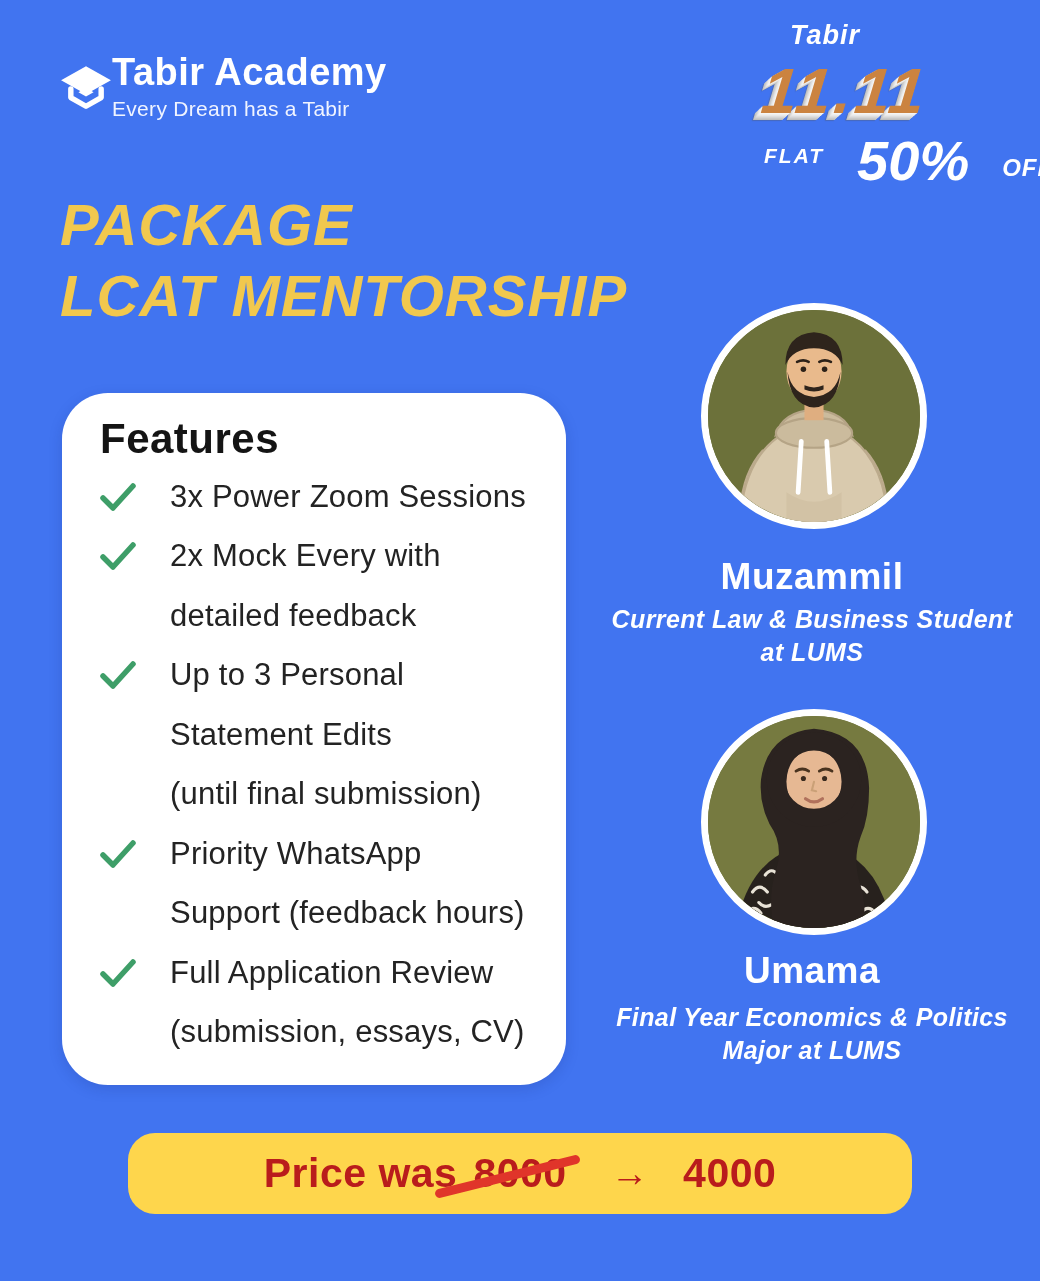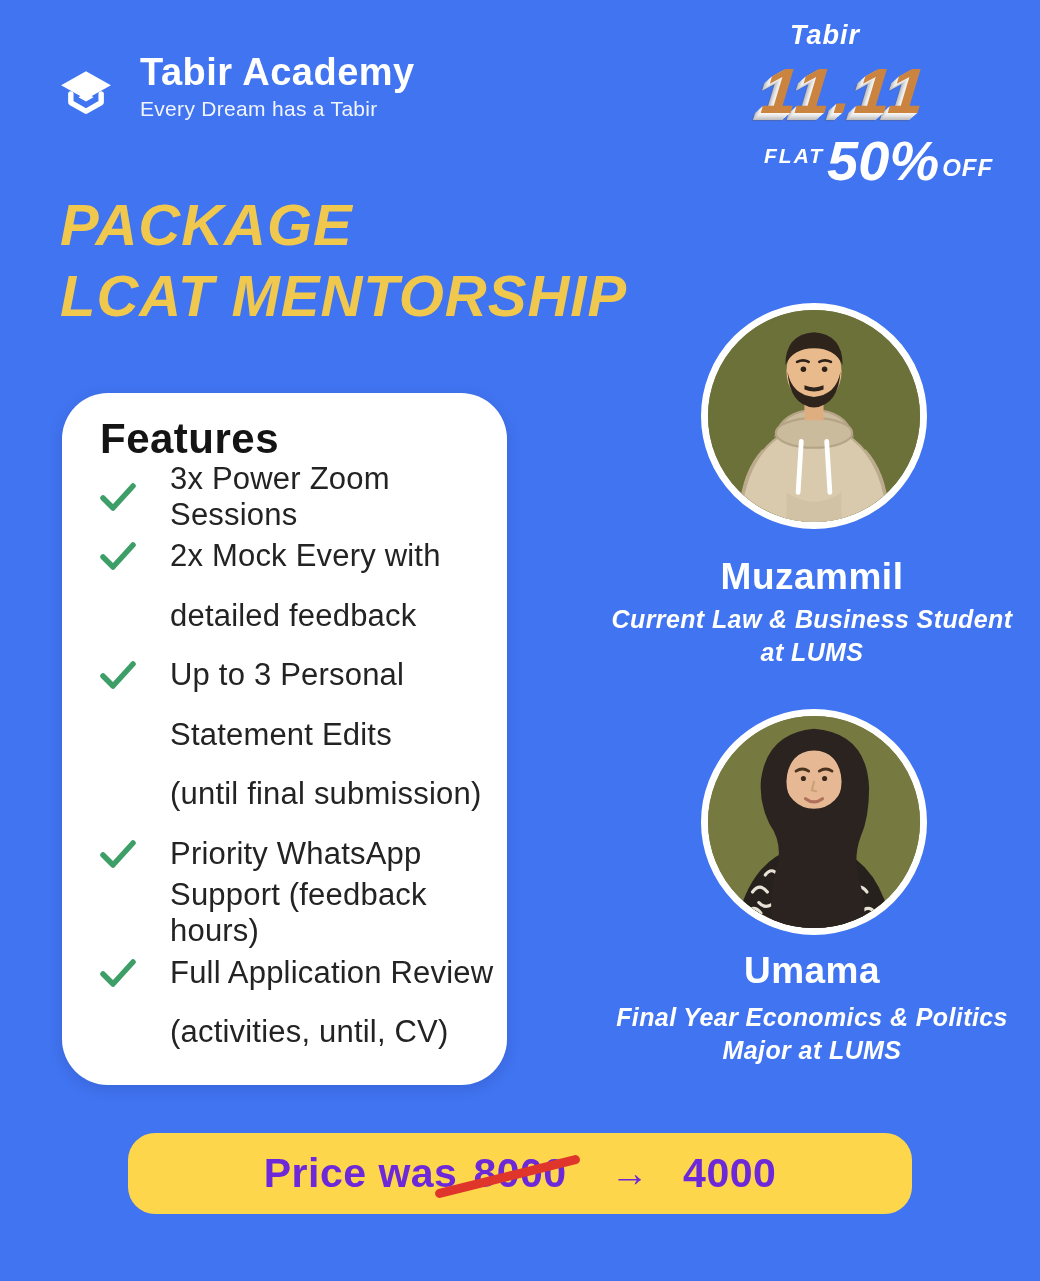--- a/index.html
+++ b/index.html
@@ -3,44 +3,44 @@
 <meta charset="utf-8">
 <style>
   html,body{margin:0;padding:0;background:#2b2b2b;}
   .poster{
     position:relative;width:1040px;height:1281px;overflow:hidden;
     background:#4174F0;
     font-family:"Liberation Sans",sans-serif;
     -webkit-font-smoothing:antialiased;
   }
   
-  .logo-row{position:absolute;left:60px;top:52px;display:flex;align-items:flex-end;gap:28px;}
+  .logo-row{position:absolute;left:60px;top:52px;display:flex;align-items:center;gap:0;}
   .logo-icon{width:52px;height:52px;margin-top:8px;flex:0 0 auto;}
   .brand-name{font-size:38px;font-weight:800;color:#ffffff;line-height:1.1;letter-spacing:0.5px;}
   .brand-tagline{font-size:21px;font-weight:400;color:#f0f4ff;margin-top:3px;letter-spacing:0.3px;}
   
   .sale{position:absolute;left:762px;top:20px;width:266px;color:#fff;}
   .sale-label{font-size:27px;font-weight:800;font-style:italic;margin-left:28px;letter-spacing:1px;}
   .sale-date{
     font-size:64px;font-weight:900;font-style:italic;letter-spacing:3px;
     color:#cb8340;line-height:1;margin-top:8px;transform:skewX(-6deg);
     text-shadow:
       -1px 1px 0 #f5f5f5,-2px 2px 0 #efefef,-3px 3px 0 #e8e8e8,
       -4px 4px 0 #dedede,-5px 5px 0 #d4d4d4,-6px 6px 0 #c9c9c9,
       -7px 7px 0 #bfbfbf,-8px 8px 1px rgba(90,90,90,.35);
   }
-  .sale-flat-row{display:flex;align-items:flex-end;margin-top:14px;margin-left:2px;}
+  .sale-flat-row{display:flex;align-items:flex-end;margin-top:14px;margin-left:2px;gap:30px;}
   .sale-flat{font-size:21px;font-weight:800;font-style:italic;letter-spacing:2px;margin-bottom:17px;}
   .sale-percent{font-size:56px;font-weight:900;font-style:italic;line-height:0.85;margin:0 3px;}
   .sale-off{font-size:24px;font-weight:800;font-style:italic;letter-spacing:1px;margin-bottom:3px;}
   
   .title{position:absolute;left:60px;top:190px;color:#f1c84e;
     font-size:58px;font-weight:800;font-style:italic;line-height:1.22;letter-spacing:1px;}
   
-  .card{position:absolute;left:62px;top:393px;width:445px;height:692px;
+  .card{position:absolute;left:62px;top:393px;width:504px;height:692px;
     background:#ffffff;border-radius:46px;box-shadow:0 4px 14px rgba(20,40,120,.18);}
   .card-heading{position:absolute;left:38px;top:22px;font-size:42px;font-weight:800;color:#141414;letter-spacing:0.5px;}
   .feature-list{position:absolute;left:0;top:74px;right:8px;}
   .feature-line{display:flex;align-items:center;height:59.5px;padding-left:38px;}
   .check-cell{width:70px;flex:0 0 auto;display:flex;align-items:center;}
   .feature-text{font-size:31px;color:#232323;letter-spacing:0.2px;}
   
   .avatar-ring{position:absolute;width:212px;height:212px;border:7px solid #ffffff;
     border-radius:50%;overflow:hidden;background:#6c713a;}
   .avatar-ring svg{display:block;width:100%;height:100%;}
@@ -50,21 +50,21 @@
     color:#ffffff;font-size:25px;font-weight:600;font-style:italic;line-height:33px;letter-spacing:0.4px;}
   .avatar-1{left:701px;top:303px;}
   .avatar-2{left:701px;top:709px;}
   .name-1{top:556px;}
   .name-2{top:950px;}
   .role-1{top:603px;}
   .role-2{top:1001px;}
   
   .price-banner{position:absolute;left:128px;top:1133px;width:784px;height:81px;
     background:#fed64c;border-radius:27px;display:flex;align-items:center;justify-content:center;}
-  .price-text{font-size:41px;font-weight:800;color:#6d28d9;display:flex;align-items:center;letter-spacing:0.5px;}
+  .price-text{font-size:41px;font-weight:800;color:#b91c1c;display:flex;align-items:center;letter-spacing:0.5px;}
   .price-old{position:relative;margin-left:12px;padding:0 4px;}
   .strike-bar{position:absolute;left:-36px;right:-12px;top:46%;height:9px;background:#e0352a;
     border-radius:5px;transform:rotate(-14deg);}
   .price-arrow{font-size:38px;font-weight:700;margin:0 34px 0 40px;}
 </style>
 </head>
 <body>
 
 <div class="poster">
 
@@ -154,21 +154,21 @@
       <div class="feature-line">
         <span class="check-cell">
           <svg width="36" height="28" viewBox="0 0 36 28">
               <path d="M3 15 L13 25 L33 3" fill="none" stroke="#3E9E68" stroke-width="5.5" stroke-linecap="round" stroke-linejoin="round"></path>
             </svg>
         </span>
         <span class="feature-text">Full Application Review</span>
       </div>
       <div class="feature-line">
         <span class="check-cell"></span>
-        <span class="feature-text">(activities, until, CV)</span>
+        <span class="feature-text">(submission, essays, CV)</span>
       </div>
 
     </div>
   </div>
 
   <div class="avatar-ring avatar-1">
     <svg viewBox="0 0 200 200">
       <rect width="200" height="200" fill="#6c713a"></rect>
 
       <path d="M30 200 Q34 138 72 116 L100 106 L128 116 Q166 138 170 200 Z" fill="#d9caae" stroke="#bcab8d" stroke-width="2"></path>

